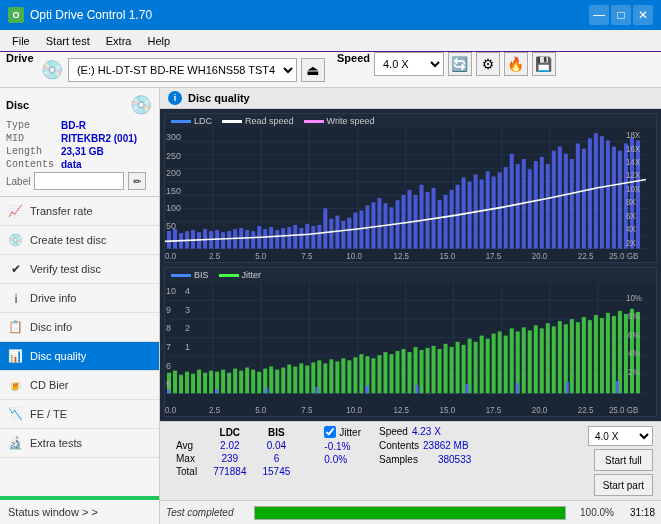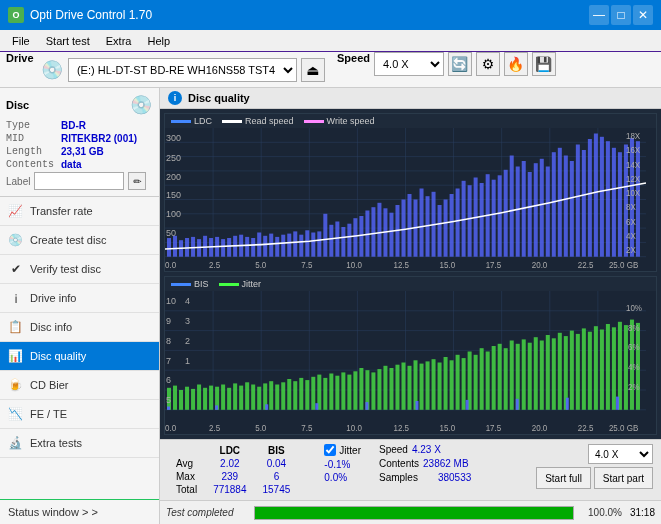--- a/index.html
+++ b/index.html
@@ -124,21 +124,21 @@
     .nav-icon { width: 16px; height: 16px; display: flex; align-items: center; justify-content: center; font-size: 12px; flex-shrink: 0; }
 
     
     .status-window-btn {
       display: flex;
       align-items: center;
       gap: 4px;
       padding: 6px 8px;
       cursor: pointer;
       font-size: 11px;
-      border-top: 1px solid #22c55e;
+      border-top: 4px solid #22c55e;
       background: #f5f5f5;
       color: #333;
     }
 
     
     .disc-quality-header {
       background: #e8e8e8;
       border-bottom: 1px solid #ccc;
       padding: 3px 8px;
       display: flex;
@@ -709,30 +709,30 @@
         <div style="display:flex;align-items:center;gap:20px;font-size:10px;">
           <span>Samples</span>
           <span style="color:#0000cc;">380533</span>
         </div>
       </div>
 
       <div style="margin-left:auto;display:flex;flex-direction:column;gap:3px;align-items:flex-end;">
         <select class="speed-select-inline">
           <option>4.0 X</option>
         </select>
-        <div style="display:flex;flex-direction:row;gap:3px;">
+        <div style="display:flex;flex-direction:column;gap:3px;">
           <button class="stats-btn">Start full</button>
           <button class="stats-btn">Start part</button>
         </div>
       </div>
     </div>
 
     <div class="progress-area">
       <span class="progress-label">Test completed</span>
       <div class="progress-bar-container">
         <div class="progress-bar-fill" style="width:100%;"></div>
       </div>
       <span class="progress-text">100.0%</span>
-      <span style="font-size:10px;">31:18</span>
+      <span style="font-size:10px;margin-left:8px;">31:18</span>
     </div>
 
   </div>
 </div>
 
 </body></html>

